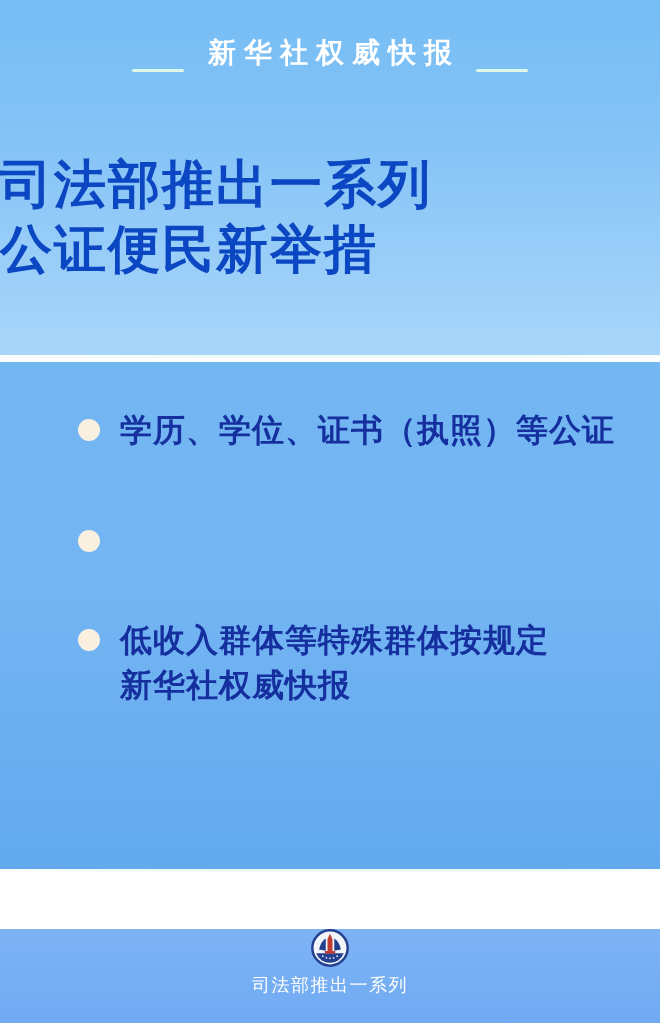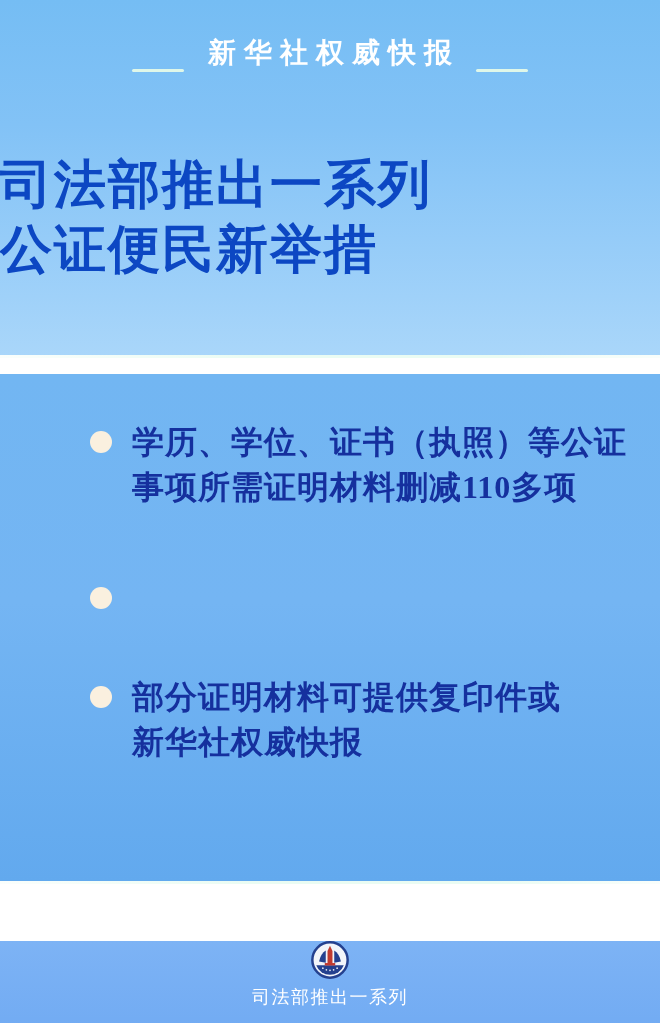--- a/index.html
+++ b/index.html
@@ -60,21 +60,21 @@
     color: #0c47c3;
     font-size: 52px;
     font-weight: 800;
     line-height: 65px;
     letter-spacing: 2px;
   }
   .title-line { display: block; margin-right: -2px; white-space: nowrap; }
   
   .bullets {
     list-style: none;
-    margin: 16px;
+    margin: 4px;
     padding: 46px 0 0 74px;
   }
   .bullet { display: flex; margin-bottom: 66px; }
   .bullet-dot {
     width: 22px;
     height: 22px;
     border-radius: 50%;
     background: #faf0df;
     margin: 11px 20px 0 0;
     flex-shrink: 0;
@@ -119,30 +119,29 @@
   </section>
 
   <div class="divider"></div>
 
   <section class="band-mid">
     <ul class="bullets">
       <li class="bullet">
         <span class="bullet-dot"></span>
         <div class="bullet-text">
           <span class="bullet-line">学历、学位、证书（执照）等公证</span>
-          <span class="bullet-line">事项所需证明材料删减110多项</span>
         </div>
       </li>
       <li class="bullet">
         <span class="bullet-dot"></span>
       </li>
       <li class="bullet">
         <span class="bullet-dot"></span>
         <div class="bullet-text">
-          <span class="bullet-line">部分证明材料可提供复印件或</span>
+          <span class="bullet-line">低收入群体等特殊群体按规定</span>
           <span class="bullet-line">新华社权威快报</span>
         </div>
       </li>
     </ul>
   </section>
 
   <div class="divider"></div>
 
   <section class="band-bottom">
     <div class="emblem">

